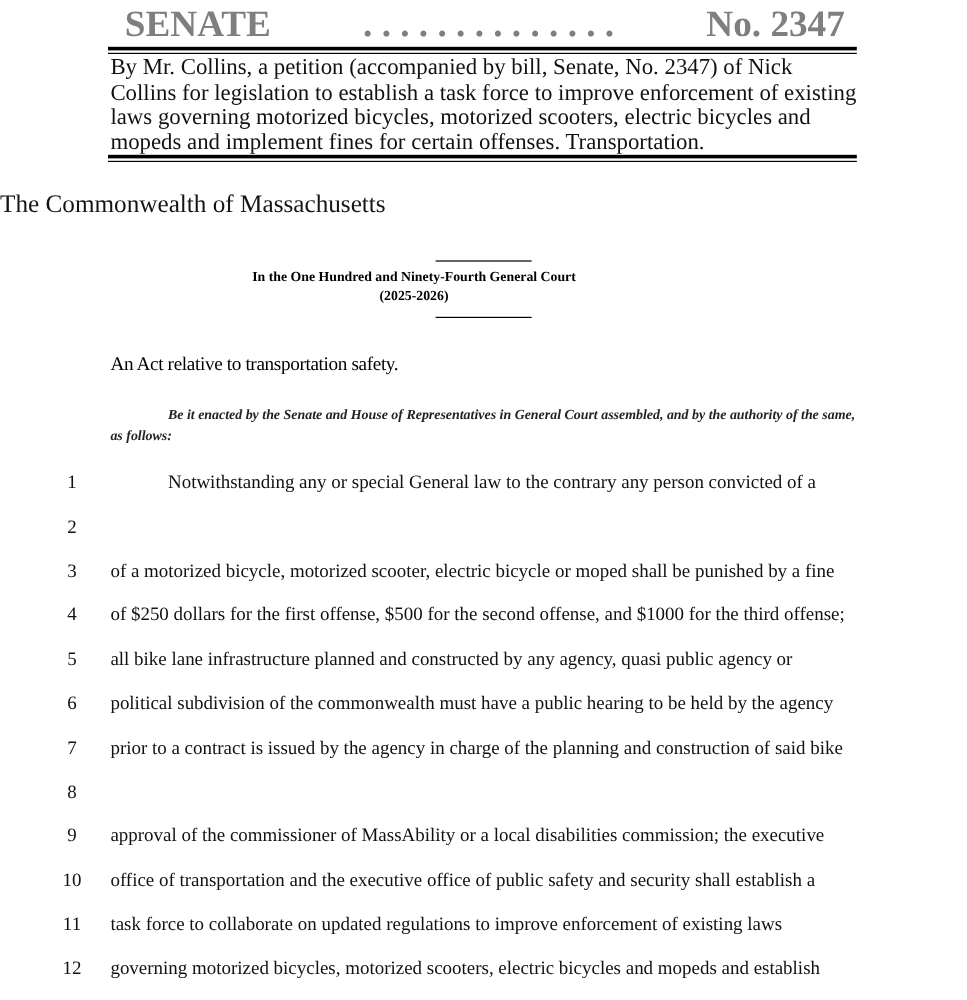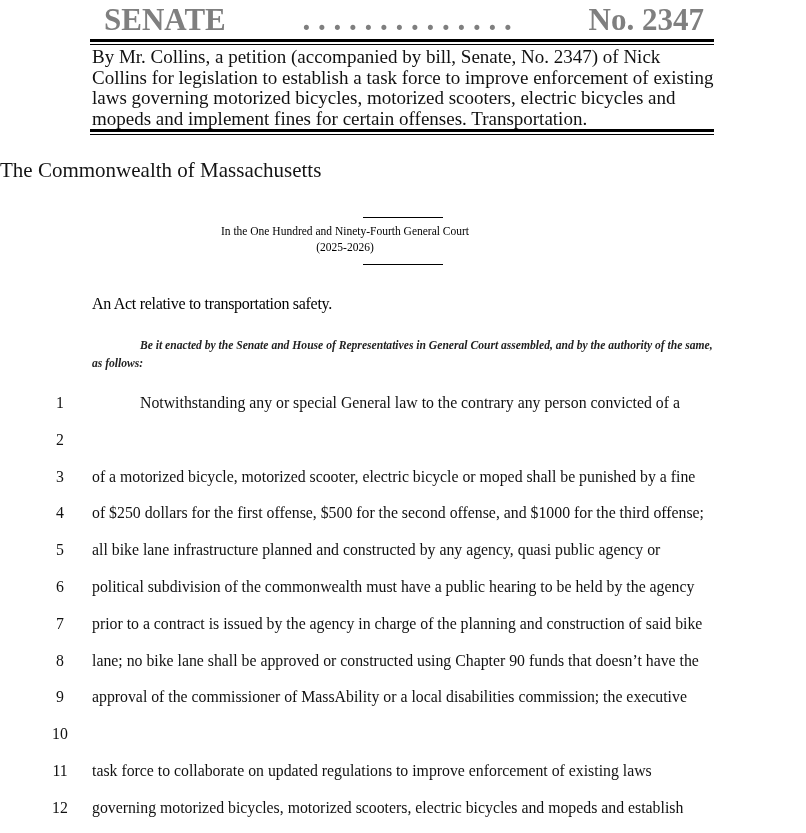--- a/index.html
+++ b/index.html
@@ -25,21 +25,21 @@
     }
     .commonwealth {
       position: absolute; left: 0; width: 806px; top: 158px; text-align: left;
       font-size: 21px; color: #141414;
     }
     .short-rule { position: absolute; left: 363px; width: 80px; border-top: 1px solid #000; }
     .sr1 { top: 217px; }
     .sr2 { top: 264px; }
     .court {
       position: absolute; left: 0; width: 690px; top: 223px; text-align: center;
-      font-size: 11.5px; font-weight: normal; line-height: 16px;
+      font-size: 11.5px; font-weight: bold; line-height: 16px;
     }
     .act-title {
       position: absolute; left: 92px; top: 295px; font-size: 16px; letter-spacing: -0.3px; text-align: center;
     }
     .enacting {
       position: absolute; left: 92px; top: 337px; width: 622px;
       font-size: 11.6px; font-style: italic; line-height: 18px; color: #222; font-weight: bold;
     }
     .enacting .indent { display: inline-block; width: 48px; }
     .lines { position: absolute; left: 0; top: 391px; width: 806px; }
@@ -103,28 +103,28 @@
   <div class="line">
       <span class="num">6</span>
       <span class="text">political subdivision of the commonwealth must have a public hearing to be held by the agency</span>
     </div>
   <div class="line">
       <span class="num">7</span>
       <span class="text">prior to a contract is issued by the agency in charge of the planning and construction of said bike</span>
     </div>
   <div class="line">
       <span class="num">8</span>
-      <span class="text">lane; no bike lane shall be approved or constructed using Chapter 90 funds that doesn’t have the</span>
     </div>
   <div class="line">
       <span class="num">9</span>
       <span class="text">approval of the commissioner of MassAbility or a local disabilities commission; the executive</span>
     </div>
   <div class="line">
       <span class="num">10</span>
+      <span class="text">office of transportation and the executive office of public safety and security shall establish a</span>
     </div>
   <div class="line">
       <span class="num">11</span>
       <span class="text">task force to collaborate on updated regulations to improve enforcement of existing laws</span>
     </div>
   <div class="line">
       <span class="num">12</span>
       <span class="text">governing motorized bicycles, motorized scooters, electric bicycles and mopeds and establish</span>
     </div>
 </div>

